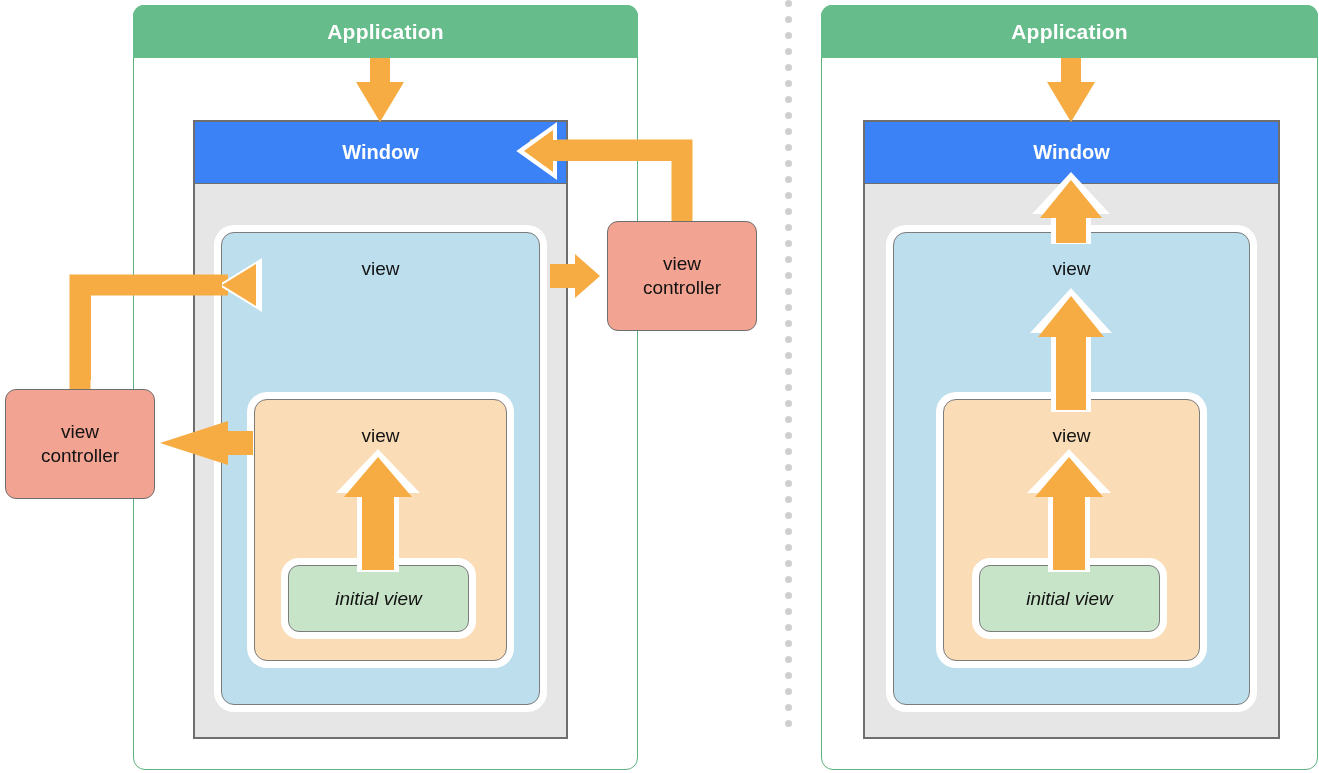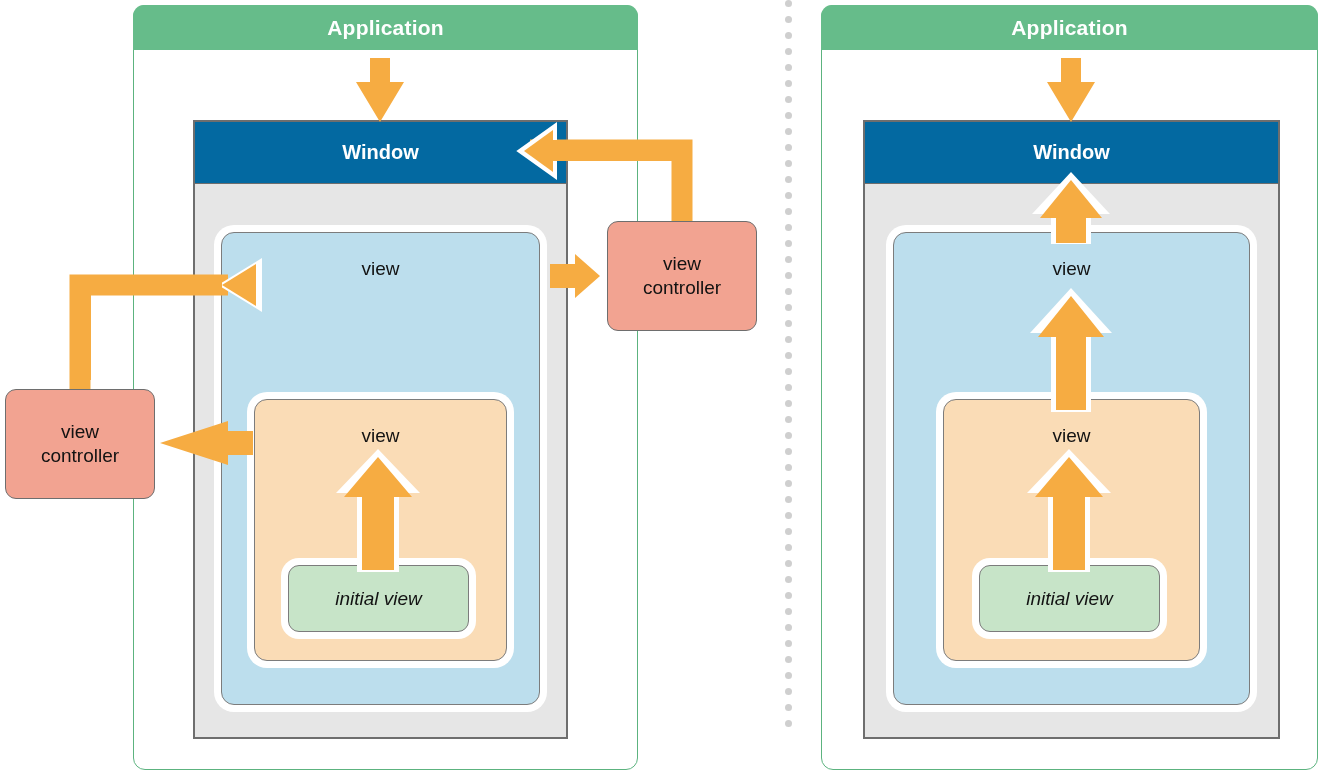--- a/index.html
+++ b/index.html
@@ -4,30 +4,30 @@
 <style>
   html,body{margin:0;padding:0;background:#ffffff;}
   body{width:1319px;height:773px;position:relative;overflow:hidden;
        font-family:"Liberation Sans","DejaVu Sans",sans-serif;}
 
   .stage{position:absolute;left:0;top:0;width:1319px;height:773px;}
 
   
   .app-panel{position:absolute;border:1.6px solid #5cb37f;border-radius:12px;
              background:#ffffff;box-sizing:border-box;}
-  .app-header{position:absolute;left:-1px;top:-1px;right:-1px;height:45px;
+  .app-header{position:absolute;left:-1px;top:-1px;right:-1px;height:53px;
               background:#66bc8a;border-radius:11px 11px 0 0;
               display:flex;align-items:center;justify-content:center;}
   .app-header-label{color:#ffffff;font-size:21px;font-weight:bold;letter-spacing:.2px;}
 
   
   .window-box{position:absolute;background:#e6e6e6;border:2px solid #6e6e6e;
               box-sizing:border-box;}
   .window-title{position:absolute;left:0;top:0;right:0;height:62px;
-                background:#0369a1;border-bottom:1.5px solid #6e6e6e;
+                background:#3b82f6;border-bottom:1.5px solid #6e6e6e;
                 box-sizing:border-box;display:flex;align-items:center;justify-content:center;}
   .window-title-label{color:#ffffff;font-size:20px;font-weight:bold;}
 
   
   .vbox{position:absolute;box-sizing:border-box;border:1.5px solid #7c7c7c;
         border-radius:13px;box-shadow:0 0 0 7px #ffffff;}
   .vbox-label{position:absolute;left:0;right:0;text-align:center;
               font-size:19px;color:#121212;}
   .view-blue{background:#bcdeed;}
   .view-peach{background:#fadcb6;}

